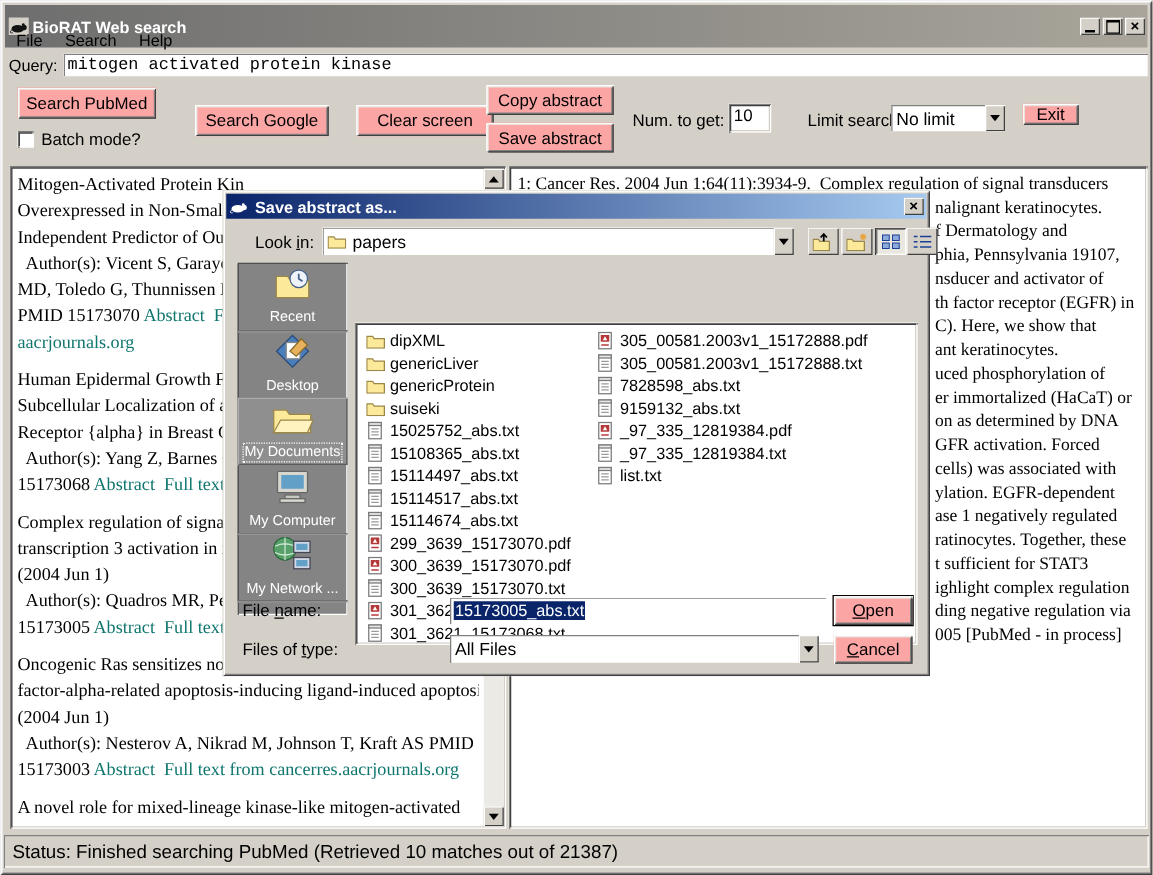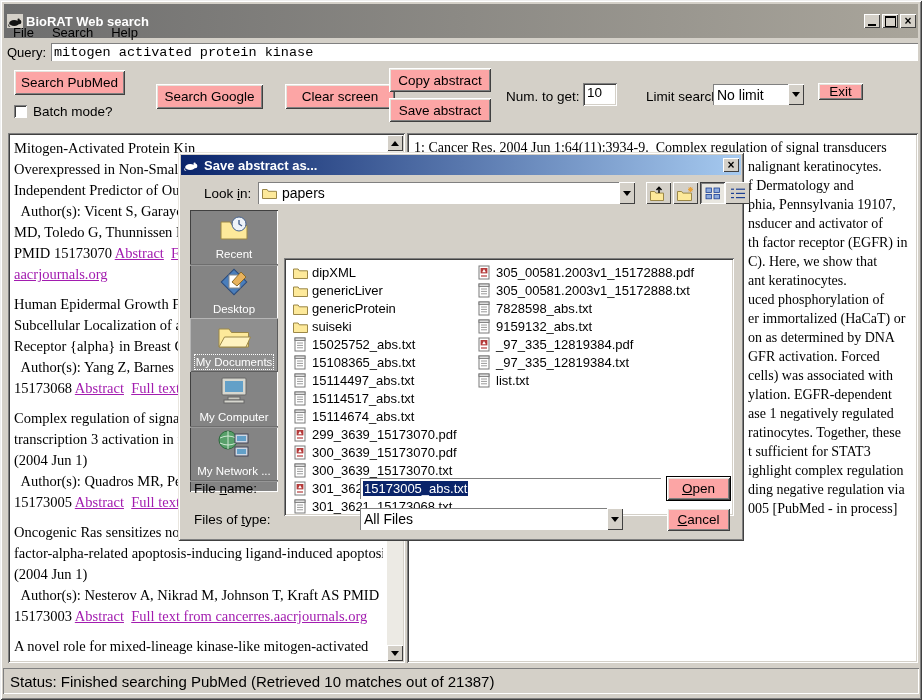--- a/index.html
+++ b/index.html
@@ -46,21 +46,21 @@
   .tri-up{width:0;height:0;border-left:4px solid transparent;border-right:4px solid transparent;border-bottom:5px solid #000;}
   .lbl{font-size:13.5px;white-space:nowrap;}
   
   .panel{overflow:hidden;}
   .panel-left{left:8px;top:133px;width:397px;height:530px;}
   .panel-right{left:407px;top:133px;width:511px;height:530px;}
   .ltext{position:absolute;left:6px;top:5px;right:22px;bottom:4px;overflow:hidden;
     font-family:"Liberation Serif",serif;font-size:14.5px;color:#000;}
   .para{margin-bottom:9px;}
   .tline{white-space:pre;line-height:21px;height:21px;overflow:hidden;}
-  .link{color:#a21caf;text-decoration:underline;}
+  .link{color:#0f766e;}
   .rtext{position:absolute;left:7px;top:5px;right:4px;bottom:4px;overflow:hidden;
     font-family:"Liberation Serif",serif;font-size:14px;color:#000;}
   .aline{white-space:pre;line-height:19px;height:19px;overflow:hidden;}
   .aline.frag{padding-left:334px;}
   
   .vscroll{position:absolute;top:2px;bottom:2px;right:2px;width:16px;background:#eceae4;}
   .sbtn{position:absolute;left:0;width:16px;height:16px;display:flex;align-items:center;justify-content:center;}
   .sb-up{top:0;} .sb-down{bottom:0;}
   .sthumb{position:absolute;left:0;top:17px;width:16px;height:48px;}
   
@@ -617,21 +617,21 @@
 
     <span class="abs dlg-lbl" style="left:16px;top:329px;"><span>File </span><span class="mnk">n</span><span>ame:</span></span>
     <div class="abs sunken-thin fname-input" style="left:182px;top:326px;width:295px;height:21px;">
       <span class="seltext">15173005_abs.txt</span>
     </div>
     <div class="abs btn raised btn-default" style="left:489px;top:325px;width:63px;height:23px;">
       <span><span></span><span class="mnk">O</span><span>pen</span></span>
     </div>
 
     <span class="abs dlg-lbl" style="left:16px;top:360px;"><span>Files of </span><span class="mnk">t</span><span>ype:</span></span>
-    <div class="abs combo sunken-thin" style="left:182px;top:356px;width:263px;height:22px;">
+    <div class="abs combo sunken-thin" style="left:182px;top:356px;width:295px;height:22px;">
       <span class="cval">All Files</span>
       <span class="drop-btn raised-thin">
           <span class="tri-down"></span>
         </span>
     </div>
     <div class="abs btn raised" style="left:489px;top:356px;width:63px;height:23px;">
       <span><span></span><span class="mnk">C</span><span>ancel</span></span>
     </div>
   </div>
 

